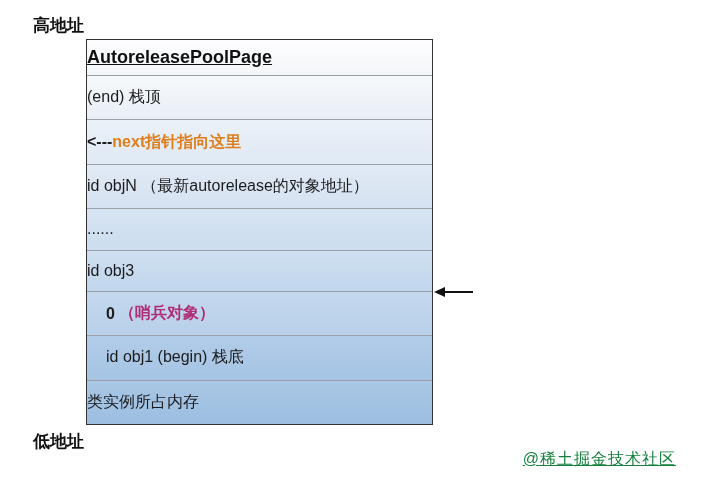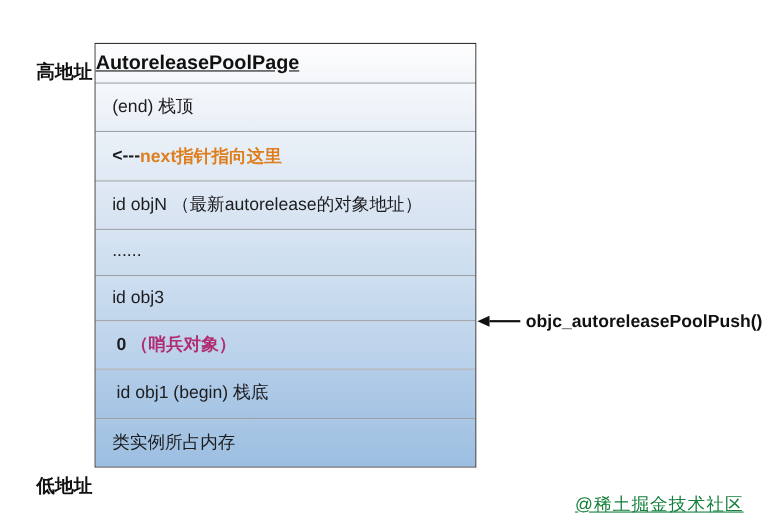--- a/index.html
+++ b/index.html
@@ -13,21 +13,21 @@
     color: #1c1c1e;
     overflow: hidden;
   }
 
   .addr-label {
     position: absolute;
     font-size: 17px;
     font-weight: bold;
     color: #111;
   }
-  .addr-high { left: 33px; top: 14px; margin-top: 40px; }
+  .addr-high { left: 33px; top: 14px; }
   .addr-low  { left: 33px; top: 430px; }
 
   .pool-table {
     position: absolute;
     left: 86px;
     top: 39px;
     width: 347px;
     height: 386px;
     border: 1.5px solid #333;
     display: flex;
@@ -44,21 +44,20 @@
   .title-row span {
     font-size: 18px;
     font-weight: bold;
     text-decoration: underline;
     color: #111;
   }
   .row {
     flex: 1 1 auto;
     display: flex;
     align-items: center;
-    padding-left: 15px;
     font-size: 16px;
     border-top: 1px solid #9b9fa6;
     white-space: nowrap;
     color: #1c1c1e;
   }
   .r0 { background: linear-gradient(#f5f8fb, #e9eff7); }
   .r1 { background: linear-gradient(#ebf1f8, #dfe9f4); }
   .r2 { background: linear-gradient(#e1eaf5, #d5e2f1); align-items: center; }
   .r3 { background: linear-gradient(#d7e4f2, #cbddef); }
   .r4 { background: linear-gradient(#cedff0, #c1d6ec); }
@@ -166,20 +165,19 @@
     <div class="row r8">
       <span>类实例所占内存</span>
     </div>
   </div>
 
   <div class="push-arrow">
     <span class="arrow-head"></span>
     <span class="arrow-line"></span>
   </div>
 
-  <div class="annotation">objc_autoreleasePoolPush()</div>
 
   <div class="addr-label addr-low">低地址</div>
 
 
   <div class="watermark">@稀土掘金技术社区</div>
 
 </div>
 
 </body></html>

